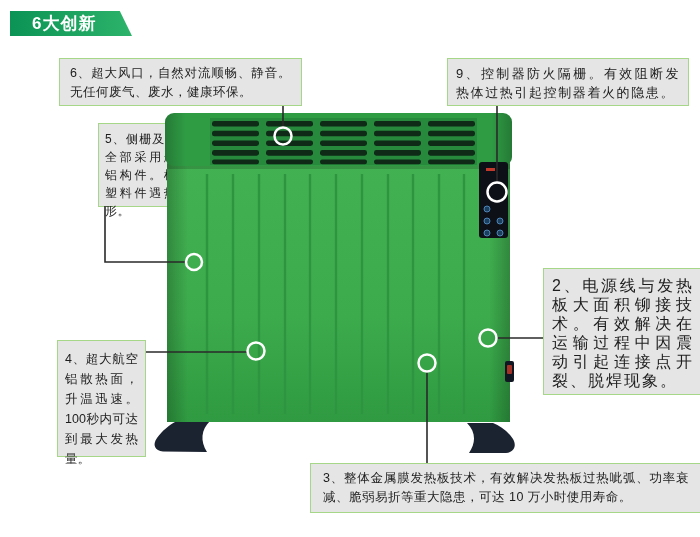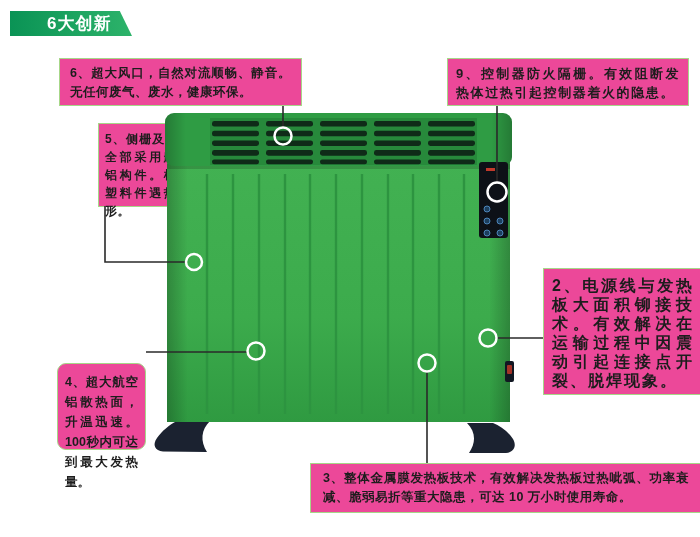--- a/index.html
+++ b/index.html
@@ -5,32 +5,32 @@
   html,body{margin:0;padding:0;background:#fff;}
   .stage{
     position:relative;width:700px;height:537px;background:#fff;overflow:hidden;
     font-family:"Liberation Sans","DejaVu Sans",sans-serif;
   }
   .badge{
     position:absolute;left:10px;top:11px;width:122px;height:25px;
     background:linear-gradient(90deg,var(--badge-gradient-start,#0a9355),var(--badge-gradient-end,#2db36a));
     clip-path:polygon(0 0,90% 0,100% 100%,0 100%);
     color:#fff;font-size:17px;font-weight:bold;line-height:25px;
-    padding-left:37px;letter-spacing:1px;box-sizing:border-box;
+    padding-left:22px;letter-spacing:1px;box-sizing:border-box;
   }
   .callout{
-    position:absolute;box-sizing:border-box;background:#ec4899;
+    position:absolute;box-sizing:border-box;background:#e5e5e5;
     border:1.5px solid var(--callout-border,#a6d788);
     color:var(--callout-text,#1d1d1d);
-    font-weight:bold;text-align:justify;
+    font-weight:normal;text-align:justify;
   }
   .b6{left:59px;top:58px;width:243px;height:48px;padding:5px 10px;font-size:12.5px;line-height:19px;letter-spacing:.5px;}
   .b1{left:447px;top:58px;width:242px;height:48px;padding:5px 8px;font-size:13px;line-height:19px;letter-spacing:1.6px;}
   .b5{left:58px;top:123px;width:100px;height:84px;padding:6px 6px;font-size:12px;line-height:18px;letter-spacing:.4px;margin-left:40px;}
-  .b4{left:57px;top:363px;width:89px;height:87px;padding:8px 7px;font-size:12.5px;line-height:20px;border-radius:9px;}
+  .b4{left:57px;top:340px;width:89px;height:117px;padding:8px 7px;font-size:12.5px;line-height:20px;}
   .b2{left:543px;top:268px;width:160px;height:127px;padding:7px 8px;font-size:16px;line-height:19px;letter-spacing:2px;}
   .b3{left:310px;top:463px;width:392px;height:50px;padding:5px 12px;font-size:12.5px;line-height:19px;letter-spacing:.5px;}
   svg{position:absolute;left:0;top:0;}
 </style>
 </head>
 <body>
 
 <div class="stage">
 
   <div class="badge">6大创新</div>

